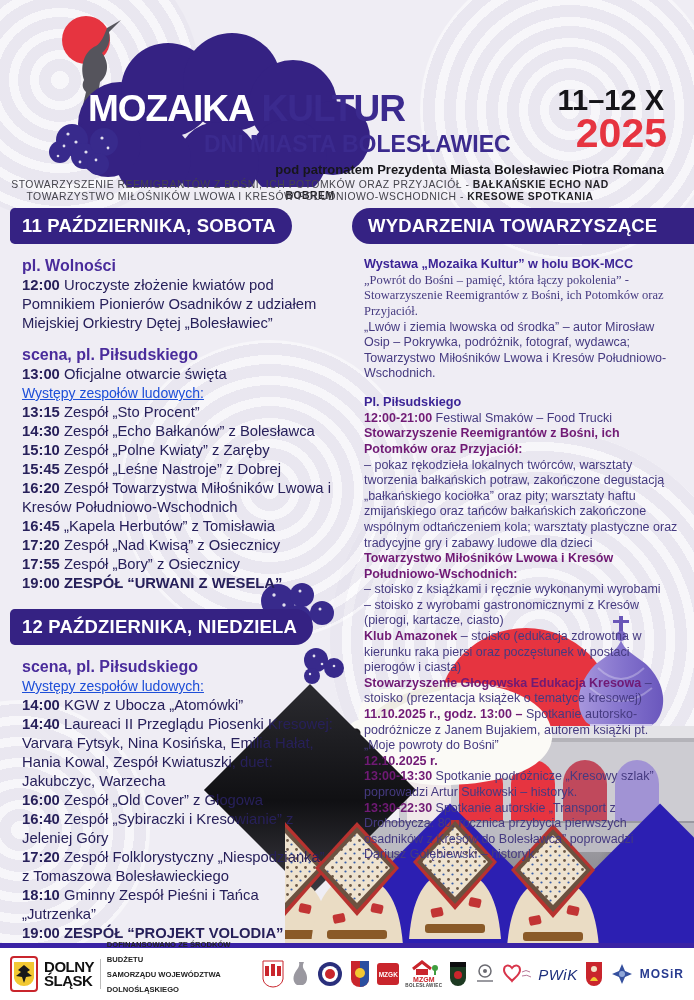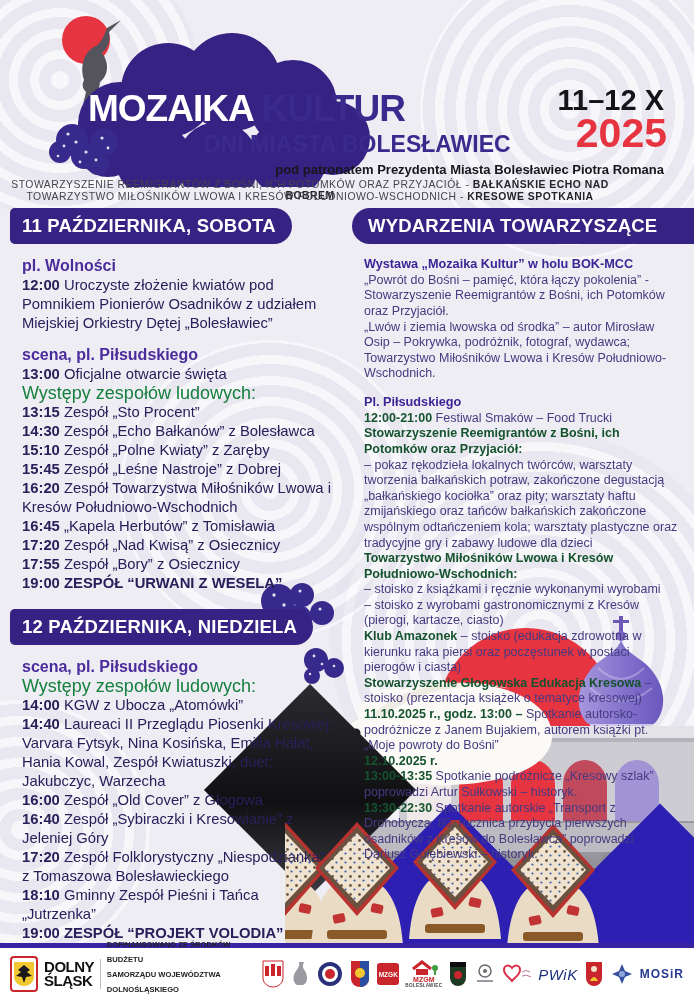--- a/index.html
+++ b/index.html
@@ -28,28 +28,28 @@
   .col-left{position:absolute;left:10px;top:208px;width:338px;z-index:8;}
   .col-right{position:absolute;left:352px;top:208px;width:342px;z-index:8;}
   .banner{background:#352283;color:#fff;font-weight:800;font-size:18.5px;
     padding:7px 16px;letter-spacing:.2px;box-sizing:border-box;}
   .banner.bl{display:inline-block;border-radius:5px 19px 19px 5px;padding-left:12px;}
   .banner.br{display:block;width:100%;border-radius:19px 0 0 19px;}
   .venue{color:#4a2c9b;font-weight:700;font-size:16px;margin:13px 0 1px 12px;}
   .ev{font-size:14.8px;line-height:19px;color:#27205a;margin-left:12px;}
   .ev .t{font-weight:700;}
   .ev.strong{font-weight:700;}
-  .note{font-size:18px;line-height:19px;color:#15803d;margin-left:12px;}
+  .note{font-size:14px;line-height:19px;color:#1d4ed8;margin-left:12px;text-decoration:underline;}
   .disclaimer{margin:24px 0 0 12px;width:300px;font-size:14px;line-height:18px;
     color:#3e3d47;letter-spacing:.2px;}
   
   .sec{margin:13px 14px 0 12px;}
   .rt{font-weight:700;color:#3c2496;font-size:12.7px;line-height:15.8px;}
   .rp{font-size:12.5px;line-height:15.6px;color:#453a80;margin:0 14px 0 12px;}
-  .rp .b{font-weight:700;color:#14532d;}
+  .rp .b{font-weight:700;color:#701a75;}
   
   .collage-red{position:absolute;left:437px;top:628px;width:178px;height:178px;
     background:#e63440;border-radius:50%;z-index:1;}
   .band{position:absolute;left:380px;top:765px;width:314px;height:182px;z-index:2;
     background:linear-gradient(180deg,#bdbcc1,#8f8e94 60%,#6f6e74);}
   .band:after{content:"";position:absolute;inset:0;
     background:radial-gradient(circle at 20% 30%,rgba(40,40,44,.55) 0 18px,transparent 40px),
       radial-gradient(circle at 70% 20%,rgba(55,55,60,.5) 0 22px,transparent 50px),
       radial-gradient(circle at 88% 60%,rgba(70,70,76,.55) 0 26px,transparent 60px);}
   .dome{position:absolute;left:548px;top:612px;width:146px;height:238px;z-index:3;}
@@ -286,36 +286,36 @@
 
     <div class="disclaimer">ORGANIZATOR ZASTRZEGA SOBIE PRAWO DO ZMIAN W PROGRAMIE.</div>
 
     
   </div>
 
   <div class="col-right">
     <div class="banner br">WYDARZENIA TOWARZYSZĄCE</div>
 
     <div class="sec rt">Wystawa „Mozaika Kultur” w holu BOK-MCC</div>
-    <p class="rp" style="margin-top:0;">„Powrót do Bośni – pamięć, która łączy pokolenia” - Stowarzyszenie Reemigrantów z Bośni, ich Potomków oraz Przyjaciół.</p>
+    <p class="rp" style="margin-top:0;font-family:Liberation Serif, serif;">„Powrót do Bośni – pamięć, która łączy pokolenia” - Stowarzyszenie Reemigrantów z Bośni, ich Potomków oraz Przyjaciół.</p>
     <p class="rp" style="margin-top:0;">„Lwów i ziemia lwowska od środka” – autor Mirosław Osip – Pokrywka, podróżnik, fotograf, wydawca; Towarzystwo Miłośników Lwowa i Kresów Południowo-Wschodnich.</p>
 
     <div class="sec rt">Pl. Piłsudskiego</div>
     <p class="rp" style="margin-top:0;"><span class="b">12:00-21:00</span><span> Festiwal Smaków – Food Trucki</span></p>
     <p class="rp" style="margin-top:0;"><span class="b">Stowarzyszenie Reemigrantów z Bośni, ich Potomków oraz Przyjaciół:</span></p>
     <p class="rp" style="margin-top:0;">– pokaz rękodzieła lokalnych twórców, warsztaty tworzenia bałkańskich potraw, zakończone degustacją „bałkańskiego kociołka” oraz pity; warsztaty haftu zmijańskiego oraz tańców bałkańskich zakończone wspólnym odtańczeniem kola; warsztaty plastyczne oraz tradycyjne gry i zabawy ludowe dla dzieci</p>
     <p class="rp" style="margin-top:0;"><span class="b">Towarzystwo Miłośników Lwowa i Kresów Południowo-Wschodnich:</span></p>
     <p class="rp" style="margin-top:0;">– stoisko z książkami i ręcznie wykonanymi wyrobami</p>
     <p class="rp" style="margin-top:0;">– stoisko z wyrobami gastronomicznymi z Kresów (pierogi, kartacze, ciasto)</p>
     <p class="rp" style="margin-top:0;"><span class="b">Klub Amazonek</span><span> – stoisko (edukacja zdrowotna w kierunku raka piersi oraz poczęstunek w postaci pierogów i ciasta)</span></p>
     <p class="rp" style="margin-top:0;"><span class="b">Stowarzyszenie Głogowska Edukacja Kresowa</span><span> – stoisko (prezentacja książek o tematyce kresowej)</span></p>
 
     <p class="rp" style="margin-top:0;"><span class="b">11.10.2025 r., godz. 13:00 –</span><span> Spotkanie autorsko-podróżnicze z Janem Bujakiem, autorem książki pt. „Moje powroty do Bośni”</span></p>
     <p class="rp" style="margin-top:0;"><span class="b">12.10.2025 r.</span></p>
-    <p class="rp" style="margin-top:0;"><span class="b">13:00-13:35</span><span> Spotkanie podróżnicze „Kresowy szlak” poprowadzi Artur Sułkowski – historyk.</span></p>
+    <p class="rp" style="margin-top:0;"><span class="b">13:00-13:30</span><span> Spotkanie podróżnicze „Kresowy szlak” poprowadzi Artur Sułkowski – historyk.</span></p>
     <p class="rp" style="margin-top:0;width:300px;"><span class="b">13:30-22:30</span><span> Spotkanie autorskie „Transport z Drohobycza. 80. rocznica przybycia pierwszych osadników z Kresów do Bolesławca” poprowadzi Dariusz Gołębiewski – historyk.</span></p>
   </div>
 
   <div class="strip"></div>
 
   <div class="footer">
     <div class="ds">
       <div class="crest">
         <svg width="24" height="26" viewBox="0 0 24 26">
           <path d="M2,1 h20 v16 a10,9 0 0 1 -10,8 a10,9 0 0 1 -10,-8 Z" fill="#f2c832"></path>

